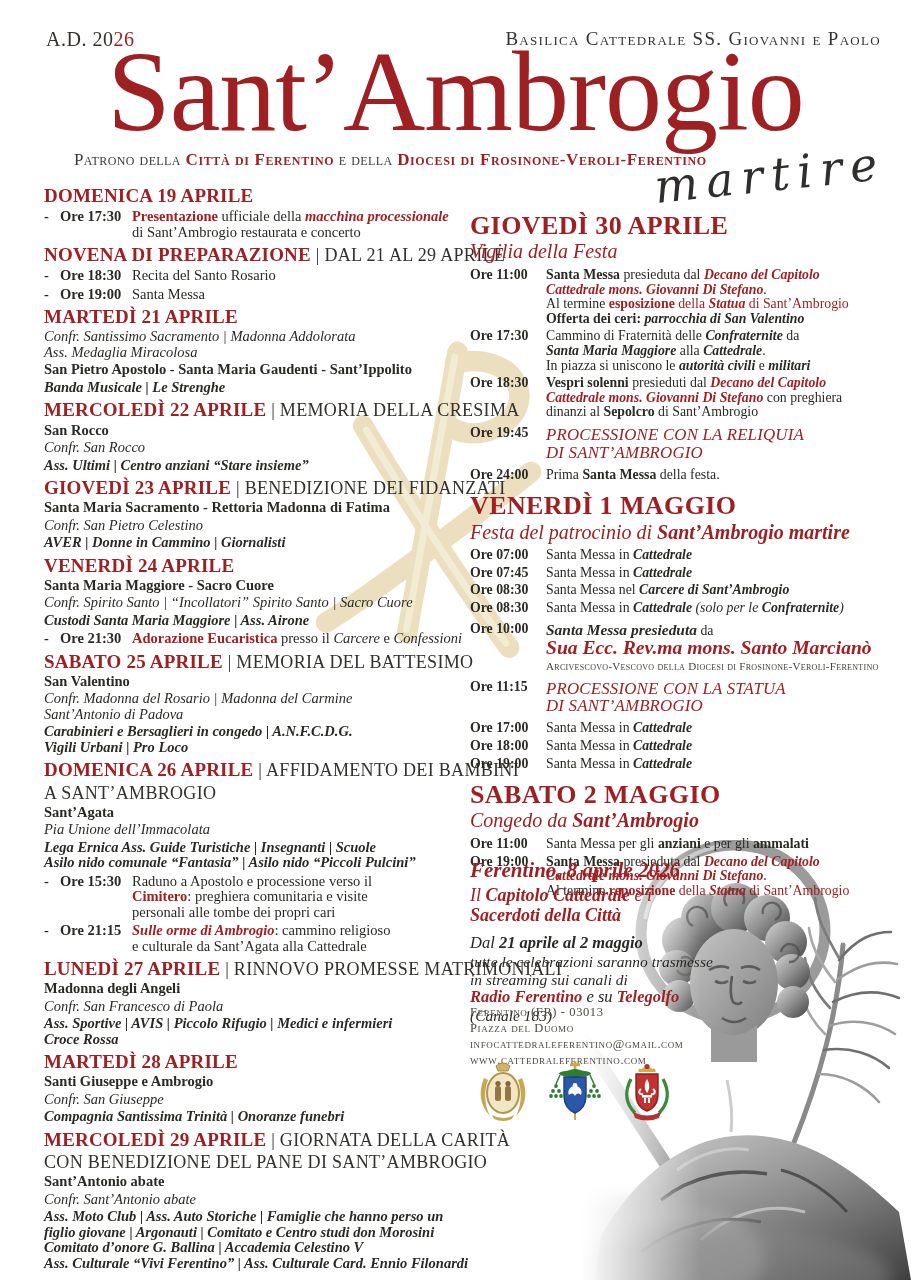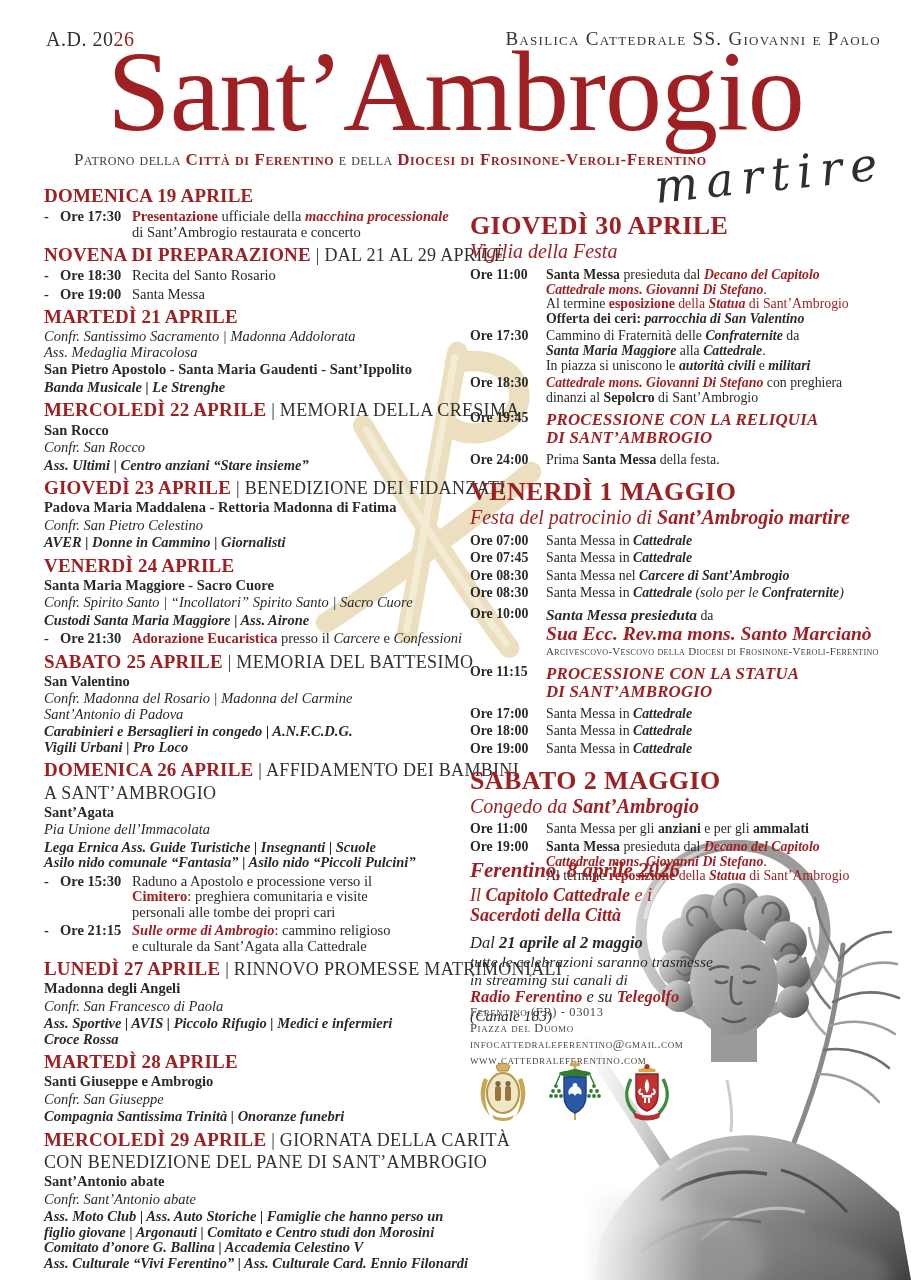--- a/index.html
+++ b/index.html
@@ -24,21 +24,21 @@
   
   .s-p{}
   .s-b{font-weight:bold;}
   .s-i{font-style:italic;}
   .s-bi{font-weight:bold;font-style:italic;}
   .s-r{color:var(--red);}
   .s-rb{color:var(--red);font-weight:bold;}
   .s-ri{color:var(--red);font-style:italic;}
   .s-rbi{color:var(--red);font-weight:bold;font-style:italic;}
   .s-caps{font-weight:normal;color:#33312d;font-size:.95em;letter-spacing:.3px;}
-  .s-proc{color:var(--red);font-weight:bold;font-style:italic;font-size:1.22em;letter-spacing:.2px;}
+  .s-proc{color:var(--red);font-weight:normal;font-style:italic;font-size:1.22em;letter-spacing:.2px;}
   .s-marc{color:var(--red);font-weight:bold;font-style:italic;font-size:1.42em;}
   .s-bil{font-weight:bold;font-style:italic;font-size:1.12em;}
   .s-sc{font-variant:small-caps;font-size:.8em;letter-spacing:.3px;color:#45423b;}
 
   
   .left-col{position:absolute;left:44px;top:186px;width:430px;font-size:14.5px;line-height:1.07;z-index:3;}
   .lsec{margin-bottom:5px;}
   .lhead{font-size:19px;line-height:1.06;font-weight:bold;color:var(--red);letter-spacing:.2px;white-space:nowrap;margin-bottom:2px;}
   .item{margin-top:2px;white-space:nowrap;}
   .item .line{white-space:nowrap;}
@@ -151,21 +151,21 @@
       <div class="item">
         <div class="line"><span class="s-i">Confr. San Rocco</span></div>
       </div>
       <div class="item">
         <div class="line"><span class="s-bi">Ass. Ultimi | Centro anziani “Stare insieme”</span></div>
       </div>
     </section>
     <section class="lsec">
       <div class="lhead"><span class="s-rb">GIOVEDÌ 23 APRILE</span><span class="s-caps"> | BENEDIZIONE DEI FIDANZATI</span></div>
       <div class="item">
-        <div class="line"><span class="s-b">Padova Maria Maddalena - Rettoria Madonna di Fatima</span></div>
+        <div class="line"><span class="s-b">Santa Maria Sacramento - Rettoria Madonna di Fatima</span></div>
       </div>
       <div class="item">
         <div class="line"><span class="s-i">Confr. San Pietro Celestino</span></div>
       </div>
       <div class="item">
         <div class="line"><span class="s-bi">AVER | Donne in Cammino | Giornalisti</span></div>
       </div>
     </section>
     <section class="lsec">
       <div class="lhead"><span class="s-rb">VENERDÌ 24 APRILE</span></div>
@@ -290,20 +290,21 @@
         <span class="rtime">Ore 17:30</span>
         <div class="rbody">
           <div class="line"><span class="s-p">Cammino di Fraternità delle </span><span class="s-bi">Confraternite</span><span class="s-p"> da</span></div>
           <div class="line"><span class="s-bi">Santa Maria Maggiore</span><span class="s-p"> alla </span><span class="s-bi">Cattedrale</span><span class="s-p">.</span></div>
           <div class="line"><span class="s-p">In piazza si uniscono le </span><span class="s-bi">autorità civili</span><span class="s-p"> e </span><span class="s-bi">militari</span></div>
         </div>
       </div>
       <div class="rrow">
         <span class="rtime">Ore 18:30</span>
         <div class="rbody">
+          <div class="line"><span class="s-b">Vespri solenni</span><span class="s-p"> presieduti dal </span><span class="s-rbi">Decano del Capitolo</span></div>
           <div class="line"><span class="s-rbi">Cattedrale mons. Giovanni Di Stefano</span><span class="s-p"> con preghiera</span></div>
           <div class="line"><span class="s-p">dinanzi al </span><span class="s-b">Sepolcro</span><span class="s-p"> di Sant’Ambrogio</span></div>
         </div>
       </div>
       <div class="rrow mt">
         <span class="rtime">Ore 19:45</span>
         <div class="rbody">
           <div class="line"><span class="s-proc">PROCESSIONE CON LA RELIQUIA</span></div>
           <div class="line"><span class="s-proc">DI SANT’AMBROGIO</span></div>
         </div>

